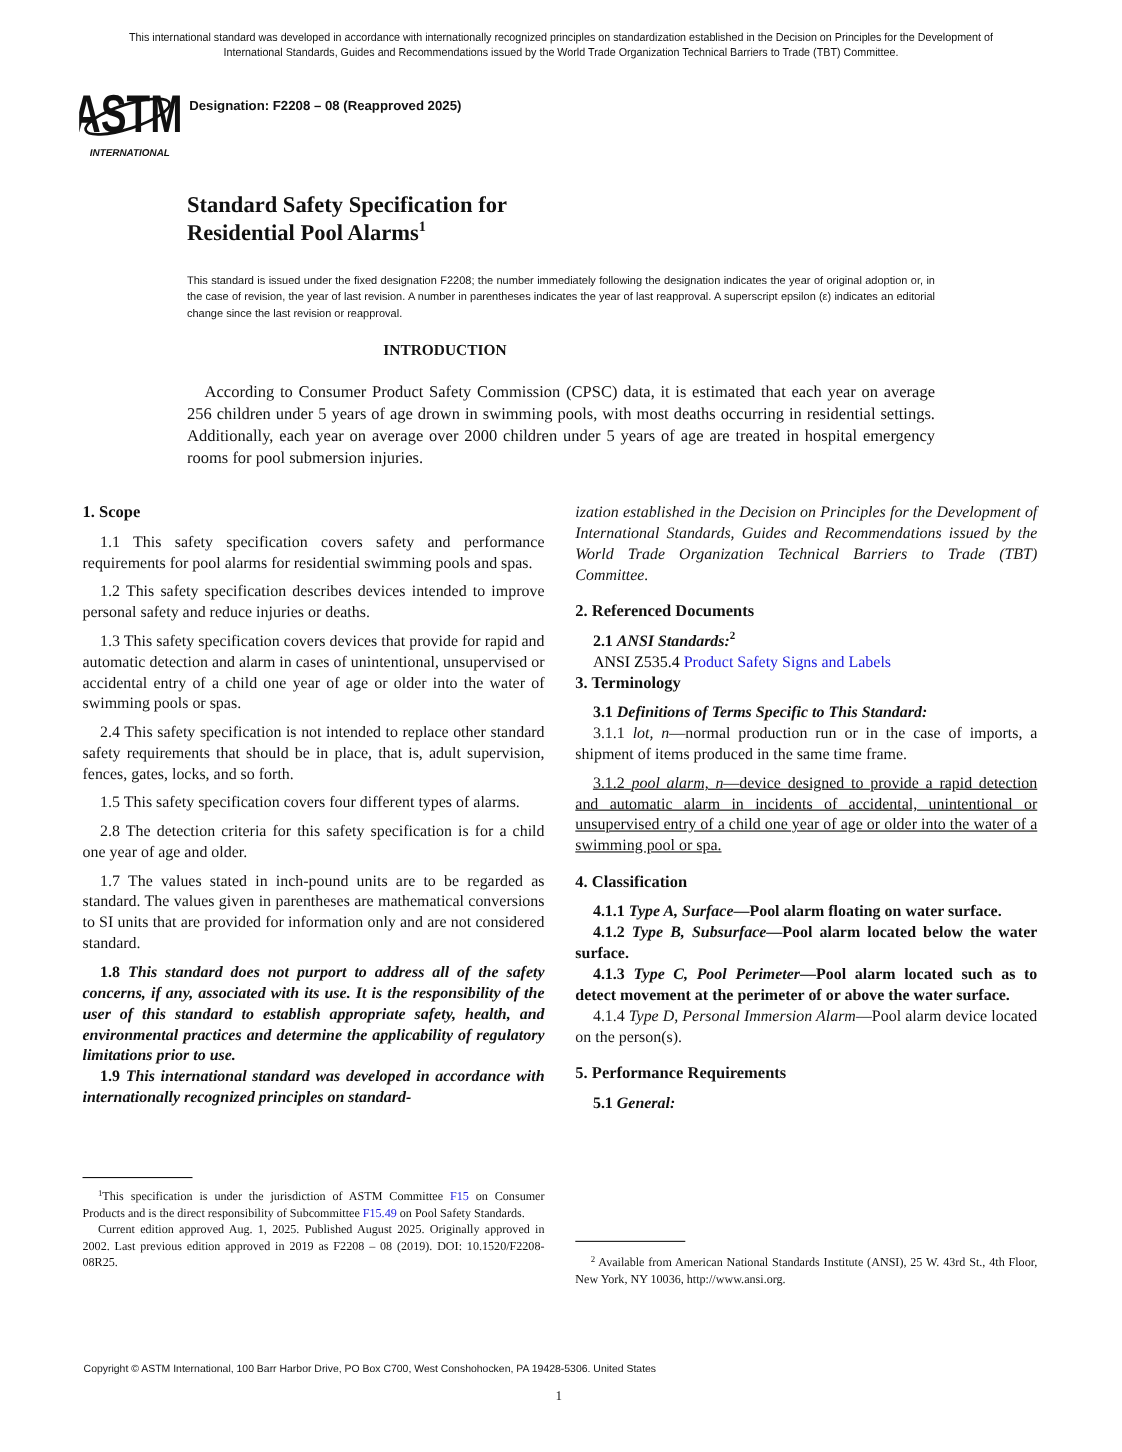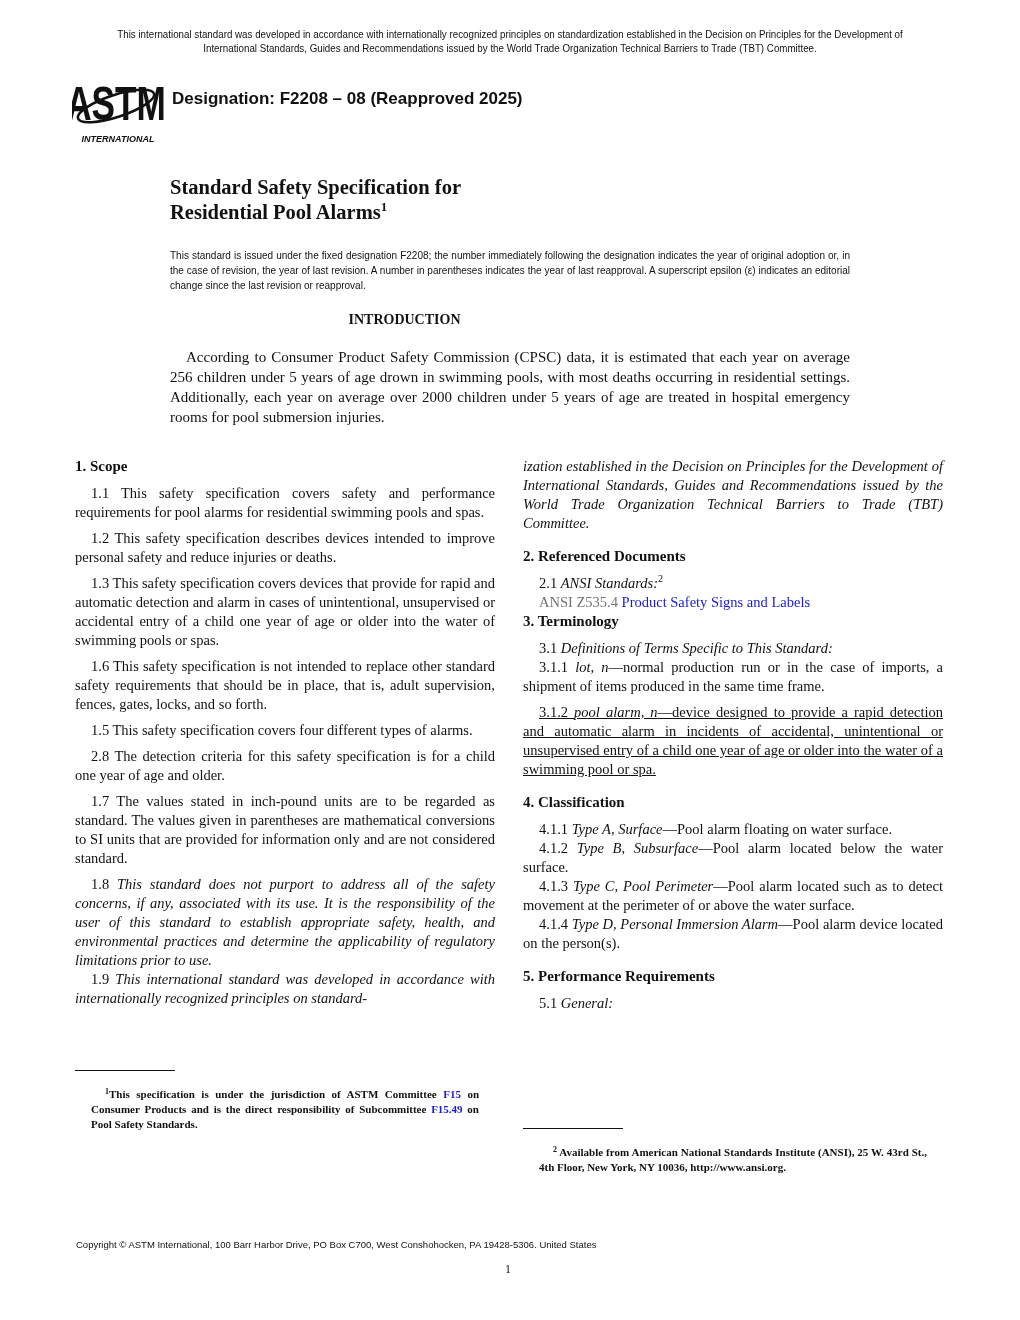--- a/index.html
+++ b/index.html
@@ -1,38 +1,38 @@
 <!DOCTYPE html>
 <html><head>
 <meta charset="utf-8">
 <style>
   html, body { margin: 0; padding: 0; background: #ffffff; }
   body { width: 1020px; height: 1320px; position: relative; overflow: hidden; color: #111; font-family: "Liberation Serif", serif; }
   .abs { position: absolute; }
   .notice { left: 60px; top: 27px; width: 900px; text-align: center; font-family: "Liberation Sans", sans-serif; font-size: 10.5px; line-height: 14px; transform: scaleX(0.93); transform-origin: center top; }
   .logo { left: 72px; top: 76px; width: 92px; height: 70px; }
-  .designation { left: 172px; top: 89px; font-family: "Liberation Sans", sans-serif; font-weight: bold; font-size: 17px; }
+  .designation { left: 172px; top: 89px; font-family: "Liberation Sans", sans-serif; font-weight: bold; font-size: 12px; }
   .title { left: 170px; top: 175px; font-family: Liberation Serif, serif; font-weight: bold; font-size: 20.5px; line-height: 25px; }
   .title sup { font-size: 13px; vertical-align: 8px; line-height: 0; }
   .issued { left: 170px; top: 248px; width: 680px; font-family: "Liberation Sans", sans-serif; font-size: 10px; line-height: 15px; text-align: justify; }
   .intro-h { left: 0; width: 809px; top: 312px; text-align: center; font-weight: bold; font-size: 14px; }
   .intro-p { left: 170px; top: 347px; width: 680px; font-size: 15px; line-height: 20px; text-align: justify; text-indent: 16px; }
   .col { width: 420px; font-size: 14.5px; line-height: 19px; }
   .col-l { left: 75px; top: 457px; }
   .col-r { left: 523px; top: 457px; }
   .h { font-weight: bold; font-size: 15px; margin: 0 0 8px 0; }
   .p { text-align: justify; text-indent: 16px; margin: 0 0 7px 0; }
-  .p.tight { margin-bottom: 0; }
+  .p.tight { margin-bottom: 0; font-weight: bold; }
   .it { font-style: italic; }
-  .red { color: #737373; }
+  .red { color: #000000; }
   .blue { color: #1a1adc; }
   .ref { margin: 0; text-indent: -16px; padding-left: 32px; text-align: justify; }
   .fn-rule { width: 100px; height: 1px; background: #111; }
   .fn { font-size: 11px; line-height: 15px; text-align: justify; }
-  .fn p { margin: 16px; text-indent: 14px; font-weight: bold; }
+  .fn p { margin: 0; text-indent: 14px; }
   .fn sup { font-size: 8px; vertical-align: 4px; line-height: 0; }
   .copyright { left: 76px; top: 1239px; font-family: "Liberation Sans", sans-serif; font-size: 9.5px; }
   .pagenum { left: 505px; top: 1262px; font-size: 12px; }
   .sup2 { font-size: 10px; vertical-align: 6px; line-height: 0; }
 </style>
 </head>
 <body>
 
 <div class="abs notice">This international standard was developed in accordance with internationally recognized principles on standardization established in the Decision on Principles for the Development of International Standards, Guides and Recommendations issued by the World Trade Organization Technical Barriers to Trade (TBT) Committee.</div>
 
@@ -54,32 +54,33 @@
 <div class="abs issued">This standard is issued under the fixed designation F2208; the number immediately following the designation indicates the year of original adoption or, in the case of revision, the year of last revision. A number in parentheses indicates the year of last reapproval. A superscript epsilon (ε) indicates an editorial change since the last revision or reapproval.</div>
 
 <div class="abs intro-h">INTRODUCTION</div>
 <div class="abs intro-p">According to Consumer Product Safety Commission (CPSC) data, it is estimated that each year on average 256 children under 5 years of age drown in swimming pools, with most deaths occurring in residential settings. Additionally, each year on average over 2000 children under 5 years of age are treated in hospital emergency rooms for pool submersion injuries.</div>
 
 <div class="abs col col-l">
   <div class="h">1. Scope</div>
   <p class="p">1.1 This safety specification covers safety and performance requirements for pool alarms for residential swimming pools and spas.</p>
   <p class="p">1.2 This safety specification describes devices intended to improve personal safety and reduce injuries or deaths.</p>
   <p class="p">1.3 This safety specification covers devices that provide for rapid and automatic detection and alarm in cases of unintentional, unsupervised or accidental entry of a child one year of age or older into the water of swimming pools or spas.</p>
-  <p class="p">1.6 This safety specification is not intended to replace other standard safety requirements that should be in place, that is, adult supervision, fences, gates, locks, and so forth.</p>
+  <p class="p">2.4 This safety specification is not intended to replace other standard safety requirements that should be in place, that is, adult supervision, fences, gates, locks, and so forth.</p>
   <p class="p">1.5 This safety specification covers four different types of alarms.</p>
   <p class="p">2.8 The detection criteria for this safety specification is for a child one year of age and older.</p>
   <p class="p">1.7 The values stated in inch-pound units are to be regarded as standard. The values given in parentheses are mathematical conversions to SI units that are provided for information only and are not considered standard.</p>
   <p class="p tight"><span>1.8</span> <span class="it">This standard does not purport to address all of the safety concerns, if any, associated with its use. It is the responsibility of the user of this standard to establish appropriate safety, health, and environmental practices and determine the applicability of regulatory limitations prior to use.</span></p>
   <p class="p tight"><span>1.9</span> <span class="it">This international standard was developed in accordance with internationally recognized principles on standard-</span></p>
 </div>
 
 <div class="abs" style="left:75px; top:1070px; width:420px;">
   <div class="fn-rule"></div>
   <div class="fn" style="margin-top:10px;">
     <p><sup>1</sup><span>This specification is under the jurisdiction of ASTM Committee </span><span class="blue">F15</span><span> on Consumer Products and is the direct responsibility of Subcommittee </span><span class="blue">F15.49</span><span> on Pool Safety Standards.</span></p>
+    <p>Current edition approved Aug. 1, 2025. Published August 2025. Originally approved in 2002. Last previous edition approved in 2019 as F2208 – 08 (2019). DOI: 10.1520/F2208-08R25.</p>
   </div>
 </div>
 
 <div class="abs col col-r">
   <p class="p it" style="text-indent:0;">ization established in the Decision on Principles for the Development of International Standards, Guides and Recommendations issued by the World Trade Organization Technical Barriers to Trade (TBT) Committee.</p>
   <div class="h" style="margin-top:14px;">2. Referenced Documents</div>
   <p class="p tight"><span>2.1</span> <span class="it">ANSI Standards:</span><span class="sup2">2</span></p>
   <p class="ref"><span class="red">ANSI Z535.4</span> <span class="blue">Product Safety Signs and Labels</span></p>
 
   <div class="h">3. Terminology</div>

